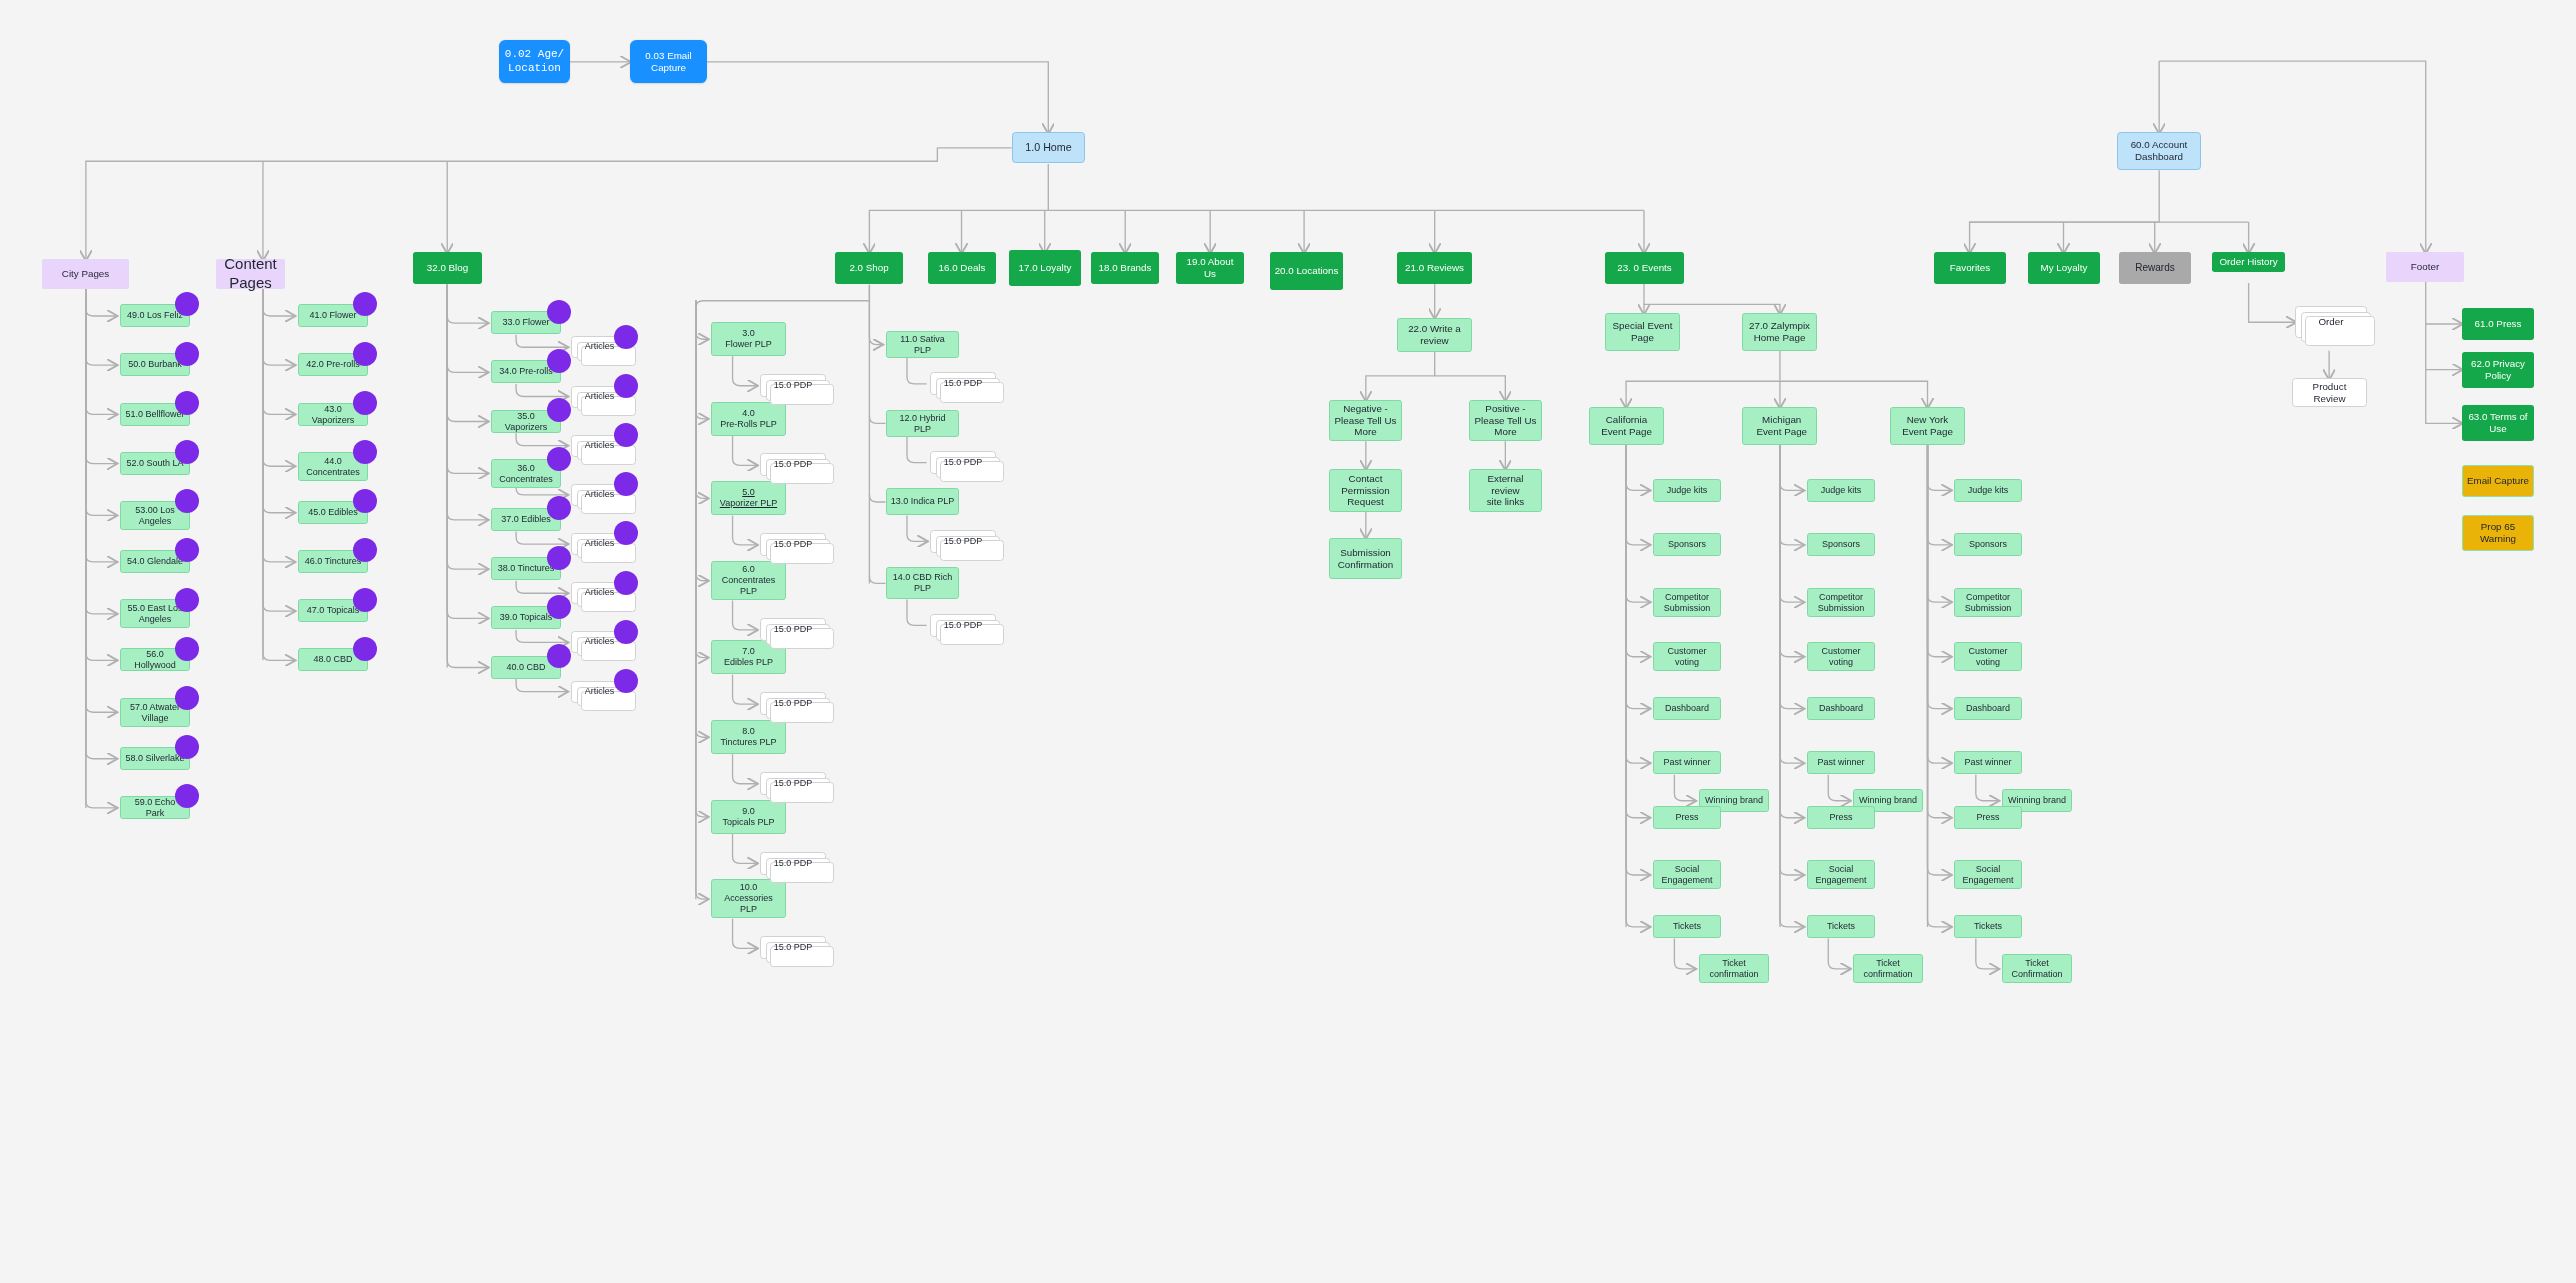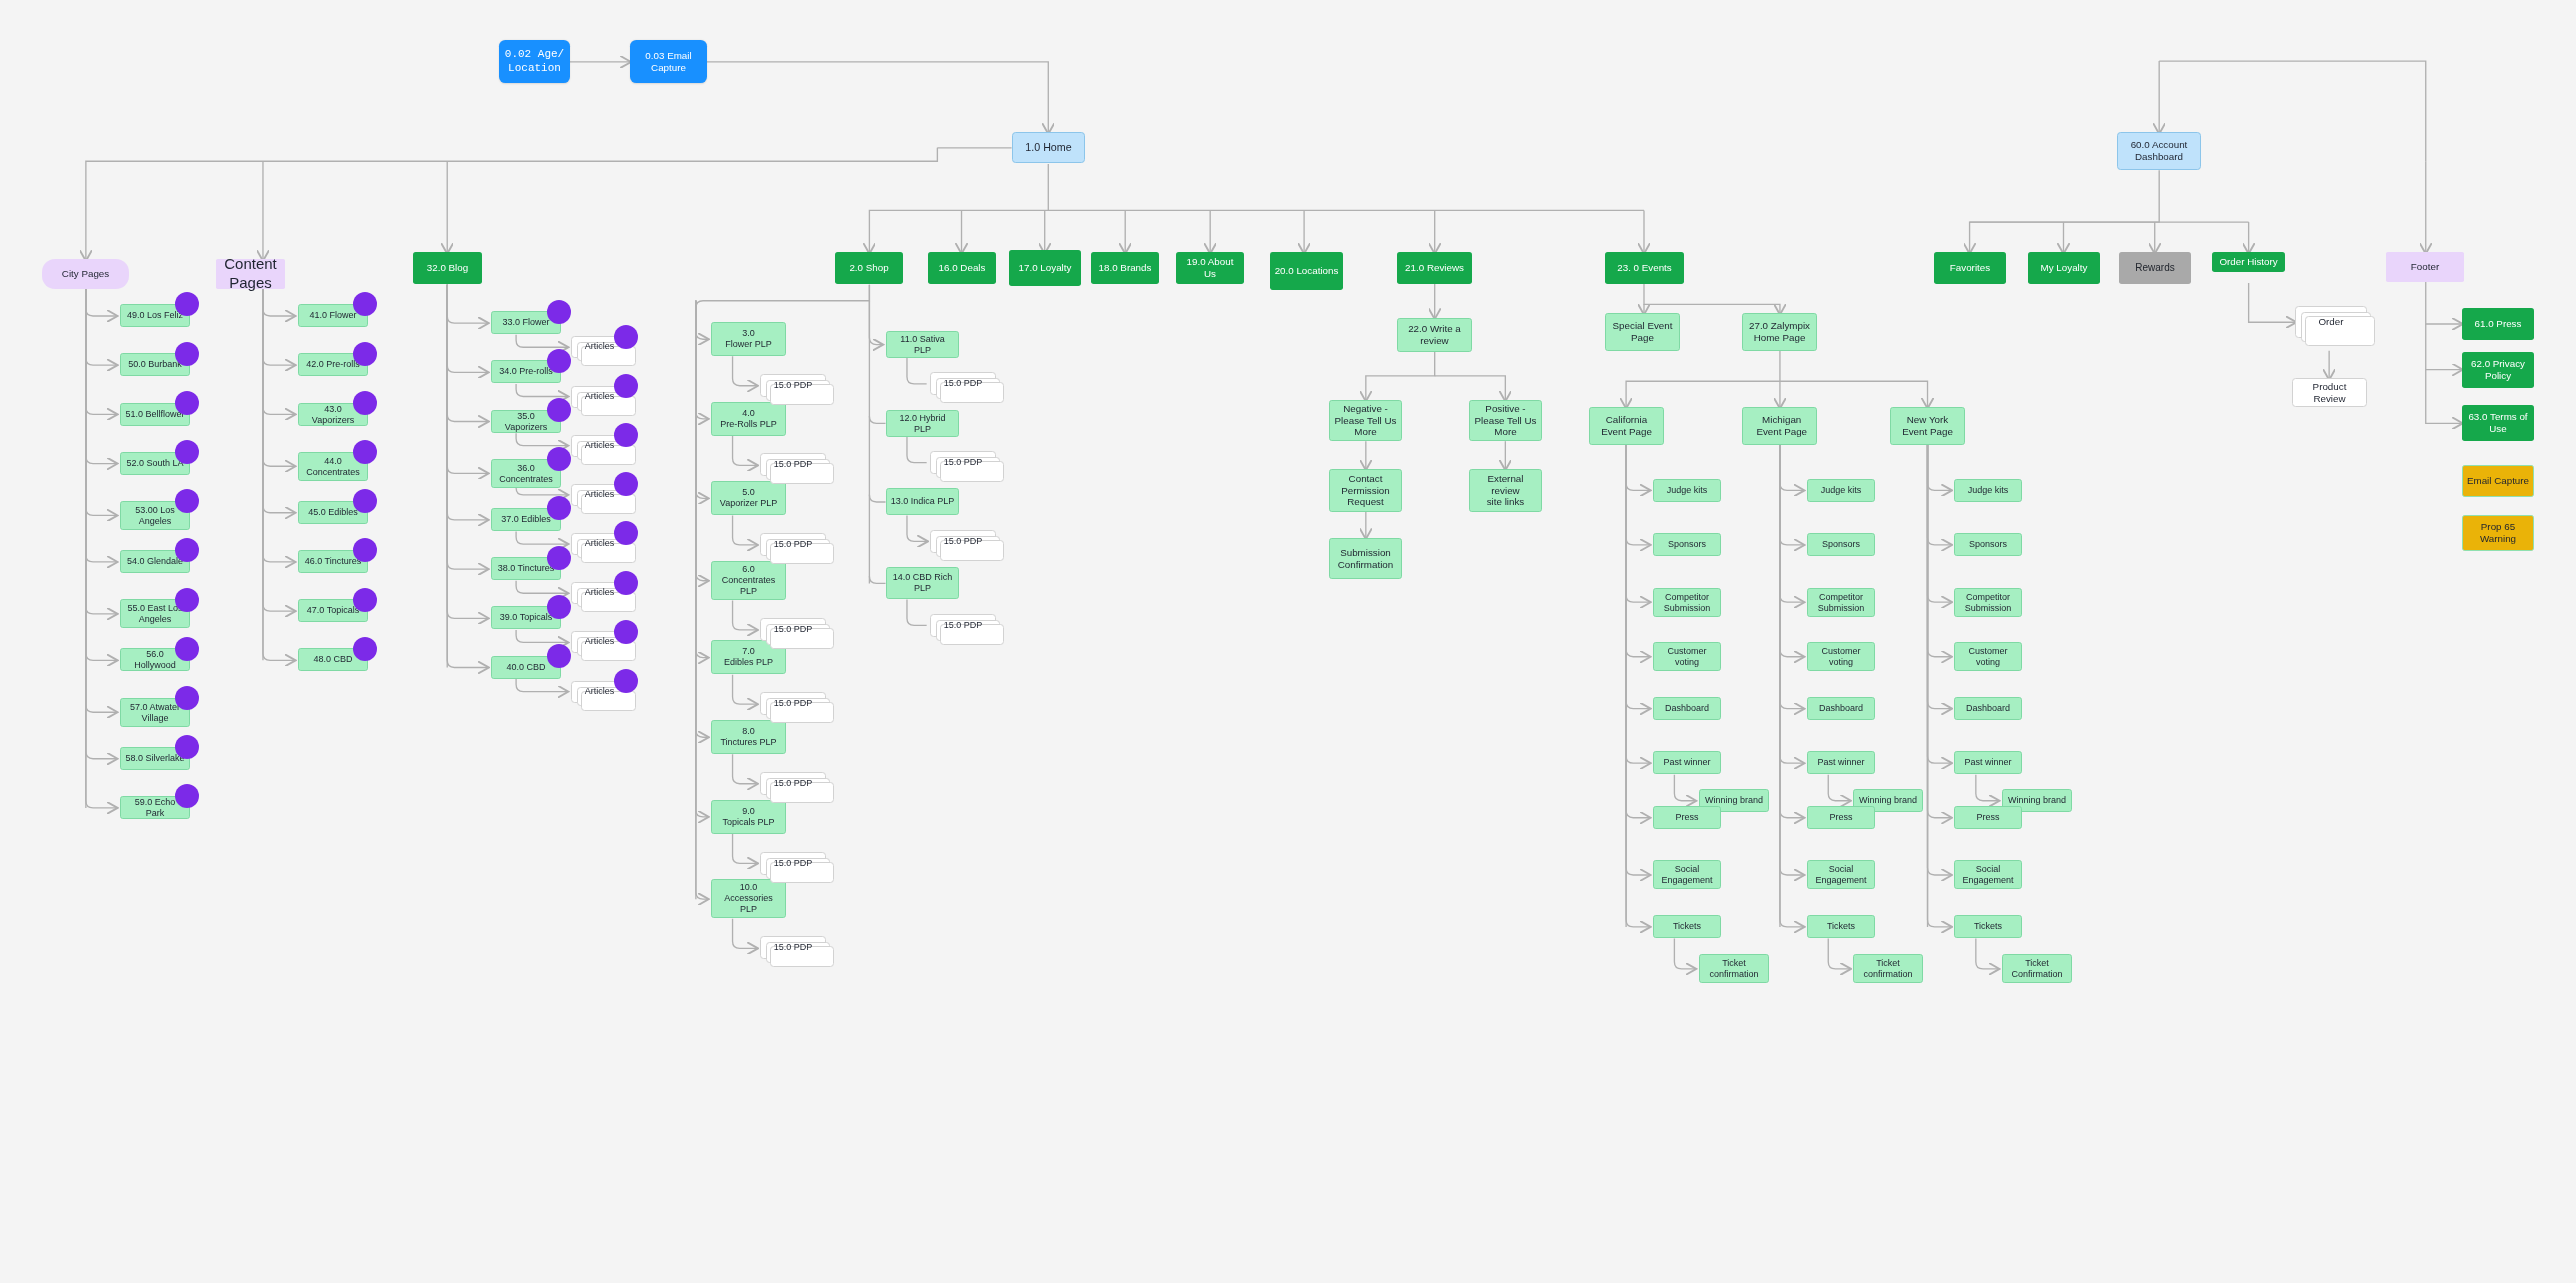--- a/index.html
+++ b/index.html
@@ -293,21 +293,21 @@
 
   <div class="node n-lightblue" style="left:1012px;top:132px;width:73px;height:31px;font-size:10.7px;">
     <span class="lbl">1.0 Home</span>
   </div>
 
   <div class="node n-lightblue" style="left:2117px;top:132px;width:84px;height:38px;font-size:9.8px;">
     <span class="lbl">60.0 Account
 Dashboard</span>
   </div>
 
-  <div class="node n-purple" style="left:42px;top:259px;width:87px;height:29.5px;font-size:9.8px;border-radius:13px;">
+  <div class="node n-purple" style="left:42px;top:259px;width:87px;height:29.5px;font-size:9.8px;">
     <span class="lbl">City Pages</span>
   </div>
 
   <div class="node n-purple" style="left:216px;top:259px;width:69px;height:29.5px;font-size:15px;">
     <span class="lbl">Content Pages</span>
   </div>
 
   <div class="node n-green" style="left:413px;top:252px;width:69px;height:32px;font-size:9.8px;">
     <span class="lbl">32.0 Blog</span>
   </div>
@@ -581,21 +581,21 @@
       <div class="node n-white stack" style="left: 760px; top: 374px; width: 66px; height: 23px; font-size: 9px;">
         <span class="lbl">15.0 PDP</span>
       </div>
       <div class="node n-mint" style="left: 711px; top: 402px; width: 75px; height: 34px; font-size: 9px;">
         <span class="lbl">4.0
 Pre-Rolls PLP</span>
       </div>
       <div class="node n-white stack" style="left: 760px; top: 453px; width: 66px; height: 23px; font-size: 9px;">
         <span class="lbl">15.0 PDP</span>
       </div>
-      <div class="node n-mint" style="left: 711px; top: 481px; width: 75px; height: 34px; font-size: 9px;">
+      <div class="node n-mint" style="left: 711px; top: 481px; width: 75px; height: 34px; font-size: 9px; text-decoration: underline;">
         <span class="lbl">5.0
 Vaporizer PLP</span>
       </div>
       <div class="node n-white stack" style="left: 760px; top: 533px; width: 66px; height: 23px; font-size: 9px;">
         <span class="lbl">15.0 PDP</span>
       </div>
       <div class="node n-mint" style="left: 711px; top: 561px; width: 75px; height: 39px; font-size: 9px;">
         <span class="lbl">6.0
 Concentrates
 PLP</span>

